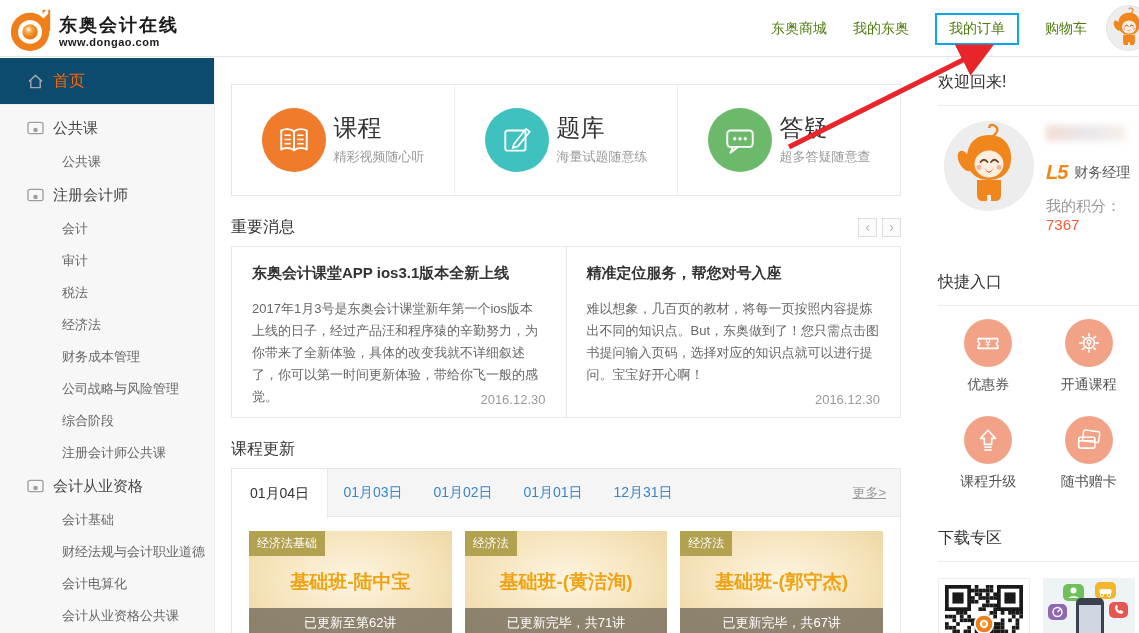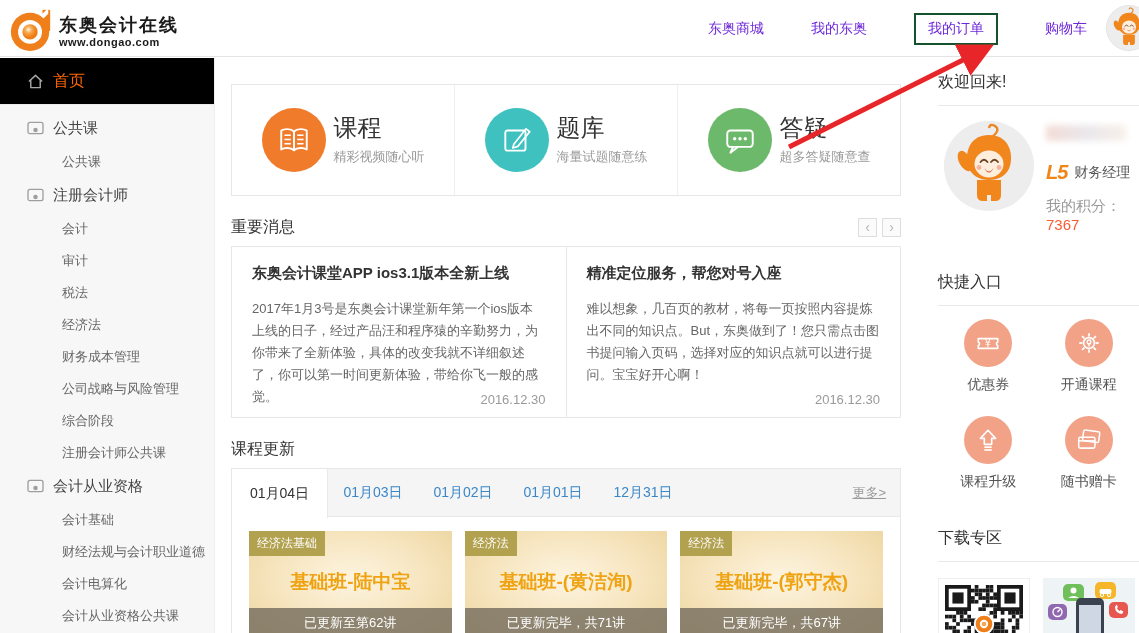--- a/index.html
+++ b/index.html
@@ -7,29 +7,29 @@
     font-family:"Liberation Sans","DejaVu Sans",sans-serif; }
   .page { position:relative; width:1139px; height:633px; background:#fff; overflow:hidden; }
 
   
   .header { position:absolute; top:0; left:0; right:0; height:57px; background:#fff;
     border-bottom:1px solid #e4e4e4; z-index:5; }
   .logo { position:absolute; left:8px; top:6px; display:flex; align-items:center; gap:5px; cursor:pointer; }
   .logo-text .cn { font-size:18px; font-weight:bold; color:#1a1a1a; letter-spacing:2px; line-height:22px; }
   .logo-text .www { font-size:11px; font-weight:bold; color:#1a1a1a; letter-spacing:.5px; }
   .top-nav { position:absolute; right:52px; top:0; height:57px; display:flex; align-items:center; gap:26px; }
-  .nav-item { font-size:14px; color:#6d28d9; cursor:pointer; white-space:nowrap;margin-left:21px; }
-  .nav-highlight { border:2px solid #14532d; padding:5px 12px; }
+  .nav-item { font-size:14px; color:#4d7c0f; cursor:pointer; white-space:nowrap; }
+  .nav-highlight { border:2px solid #0ea5e9; padding:5px 12px; }
   .header-avatar { position:absolute; left:1106px; top:5px; width:46px; height:46px; border-radius:50%;
     overflow:hidden; border:1px solid #e3e3e3; background:#ededed; cursor:pointer; }
 
   
   .sidebar { position:absolute; left:0; top:58px; width:215px; bottom:0; background:#f7f7f7;
     border-right:1px solid #ededed; }
-  .side-home { height:47px; background:#000000; border-bottom:1px solid #ececec; display:flex;
+  .side-home { height:47px; background:#0c4a6e; border-bottom:1px solid #ececec; display:flex;
     align-items:center; gap:9px; padding-left:27px; font-size:16px; color:#ff6600; cursor:pointer; }
   .side-list { padding-top:6px; }
   .side-section { display:flex; align-items:center; gap:9px; padding:8px 0 8px 27px;
     font-size:15px; color:#444; cursor:pointer; }
   .side-sub { padding:7px 0 7px 62px; font-size:13px; color:#666; cursor:pointer; }
 
   
   .main { position:absolute; left:231px; top:57px; width:670px; }
   .features { margin-top:27px; height:112px; border:1px solid #e7e7e7; display:flex; background:#fff; }
   .feature { flex:1; display:flex; align-items:center; justify-content:center; gap:8px; cursor:pointer; }

